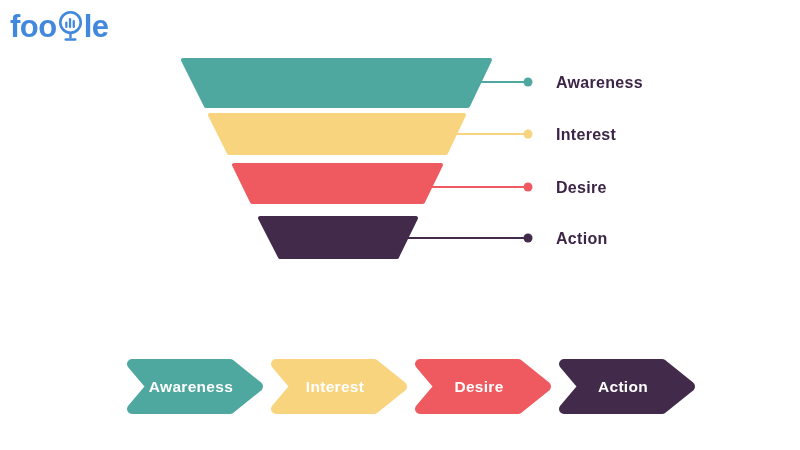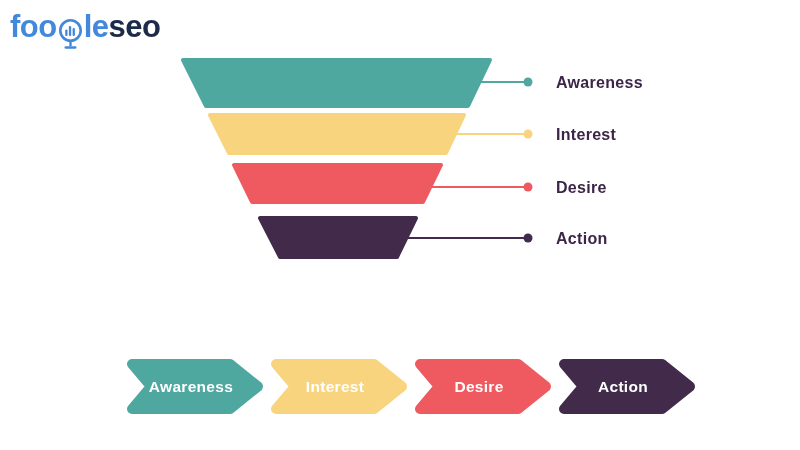--- a/index.html
+++ b/index.html
@@ -3,21 +3,21 @@
 <meta charset="utf-8">
 <style>
   html,body{margin:0;padding:0;background:#fff;}
   .page{
     position:relative;width:800px;height:450px;background:#ffffff;overflow:hidden;
     font-family:"Liberation Sans", sans-serif;
   }
   
   .logo{
     position:absolute;left:10px;top:6px;height:42px;
-    display:flex;align-items:flex-end;
+    display:flex;align-items:flex-start;
     font-size:31px;font-weight:bold;letter-spacing:-0.5px;line-height:42px;
     user-select:none;
   }
   .logo .blue{color:#4288DD;}
   .logo .dark{color:#1C2B4A;}
   .logo svg{display:block;margin:0 0px;transform:translateY(3px);}
   
   .diagram{position:absolute;left:0;top:0;}
   .stage-label{
     font-family:"Liberation Sans", sans-serif;
@@ -37,21 +37,20 @@
     <span class="blue">foo</span>
     <svg width="27" height="34" viewBox="0 0 27 34">
       <circle cx="13.5" cy="13.5" r="10.2" fill="#ffffff" stroke="#4288DD" stroke-width="2.6"></circle>
       <rect x="8.2" y="12.5" width="2.3" height="6.5" rx="1" fill="#4288DD"></rect>
       <rect x="11.9" y="9.0" width="2.3" height="10" rx="1" fill="#4288DD"></rect>
       <rect x="15.6" y="11.0" width="2.3" height="8" rx="1" fill="#4288DD"></rect>
       <path d="M13.5 24 v4.2" stroke="#4288DD" stroke-width="2.4" stroke-linecap="round" fill="none"></path>
       <path d="M8.8 30.5 h9.4" stroke="#4288DD" stroke-width="2.6" stroke-linecap="round" fill="none"></path>
     </svg>
     <span class="blue">le</span>
-    <span class="dark">seo</span>
   </div>
 
   <svg class="diagram" width="800" height="450" viewBox="0 0 800 450">
 
     <polygon points="183,60 490,60 468,106 206,106" stroke-width="4" stroke-linejoin="round" fill="#4FA8A0" stroke="#4FA8A0"></polygon>
     <polygon points="210,115 464,115 446,153 229,153" stroke-width="4" stroke-linejoin="round" fill="#F9D47E" stroke="#F9D47E"></polygon>
     <polygon points="234,165 441,165 423,202 252,202" stroke-width="4" stroke-linejoin="round" fill="#EE5A5F" stroke="#EE5A5F"></polygon>
     <polygon points="260,218 416,218 397,257 280,257" stroke-width="4" stroke-linejoin="round" fill="#422B4A" stroke="#422B4A"></polygon>
 
     <line x1="478" y1="82" x2="524" y2="82" stroke-width="2" stroke="#4FA8A0"></line>

